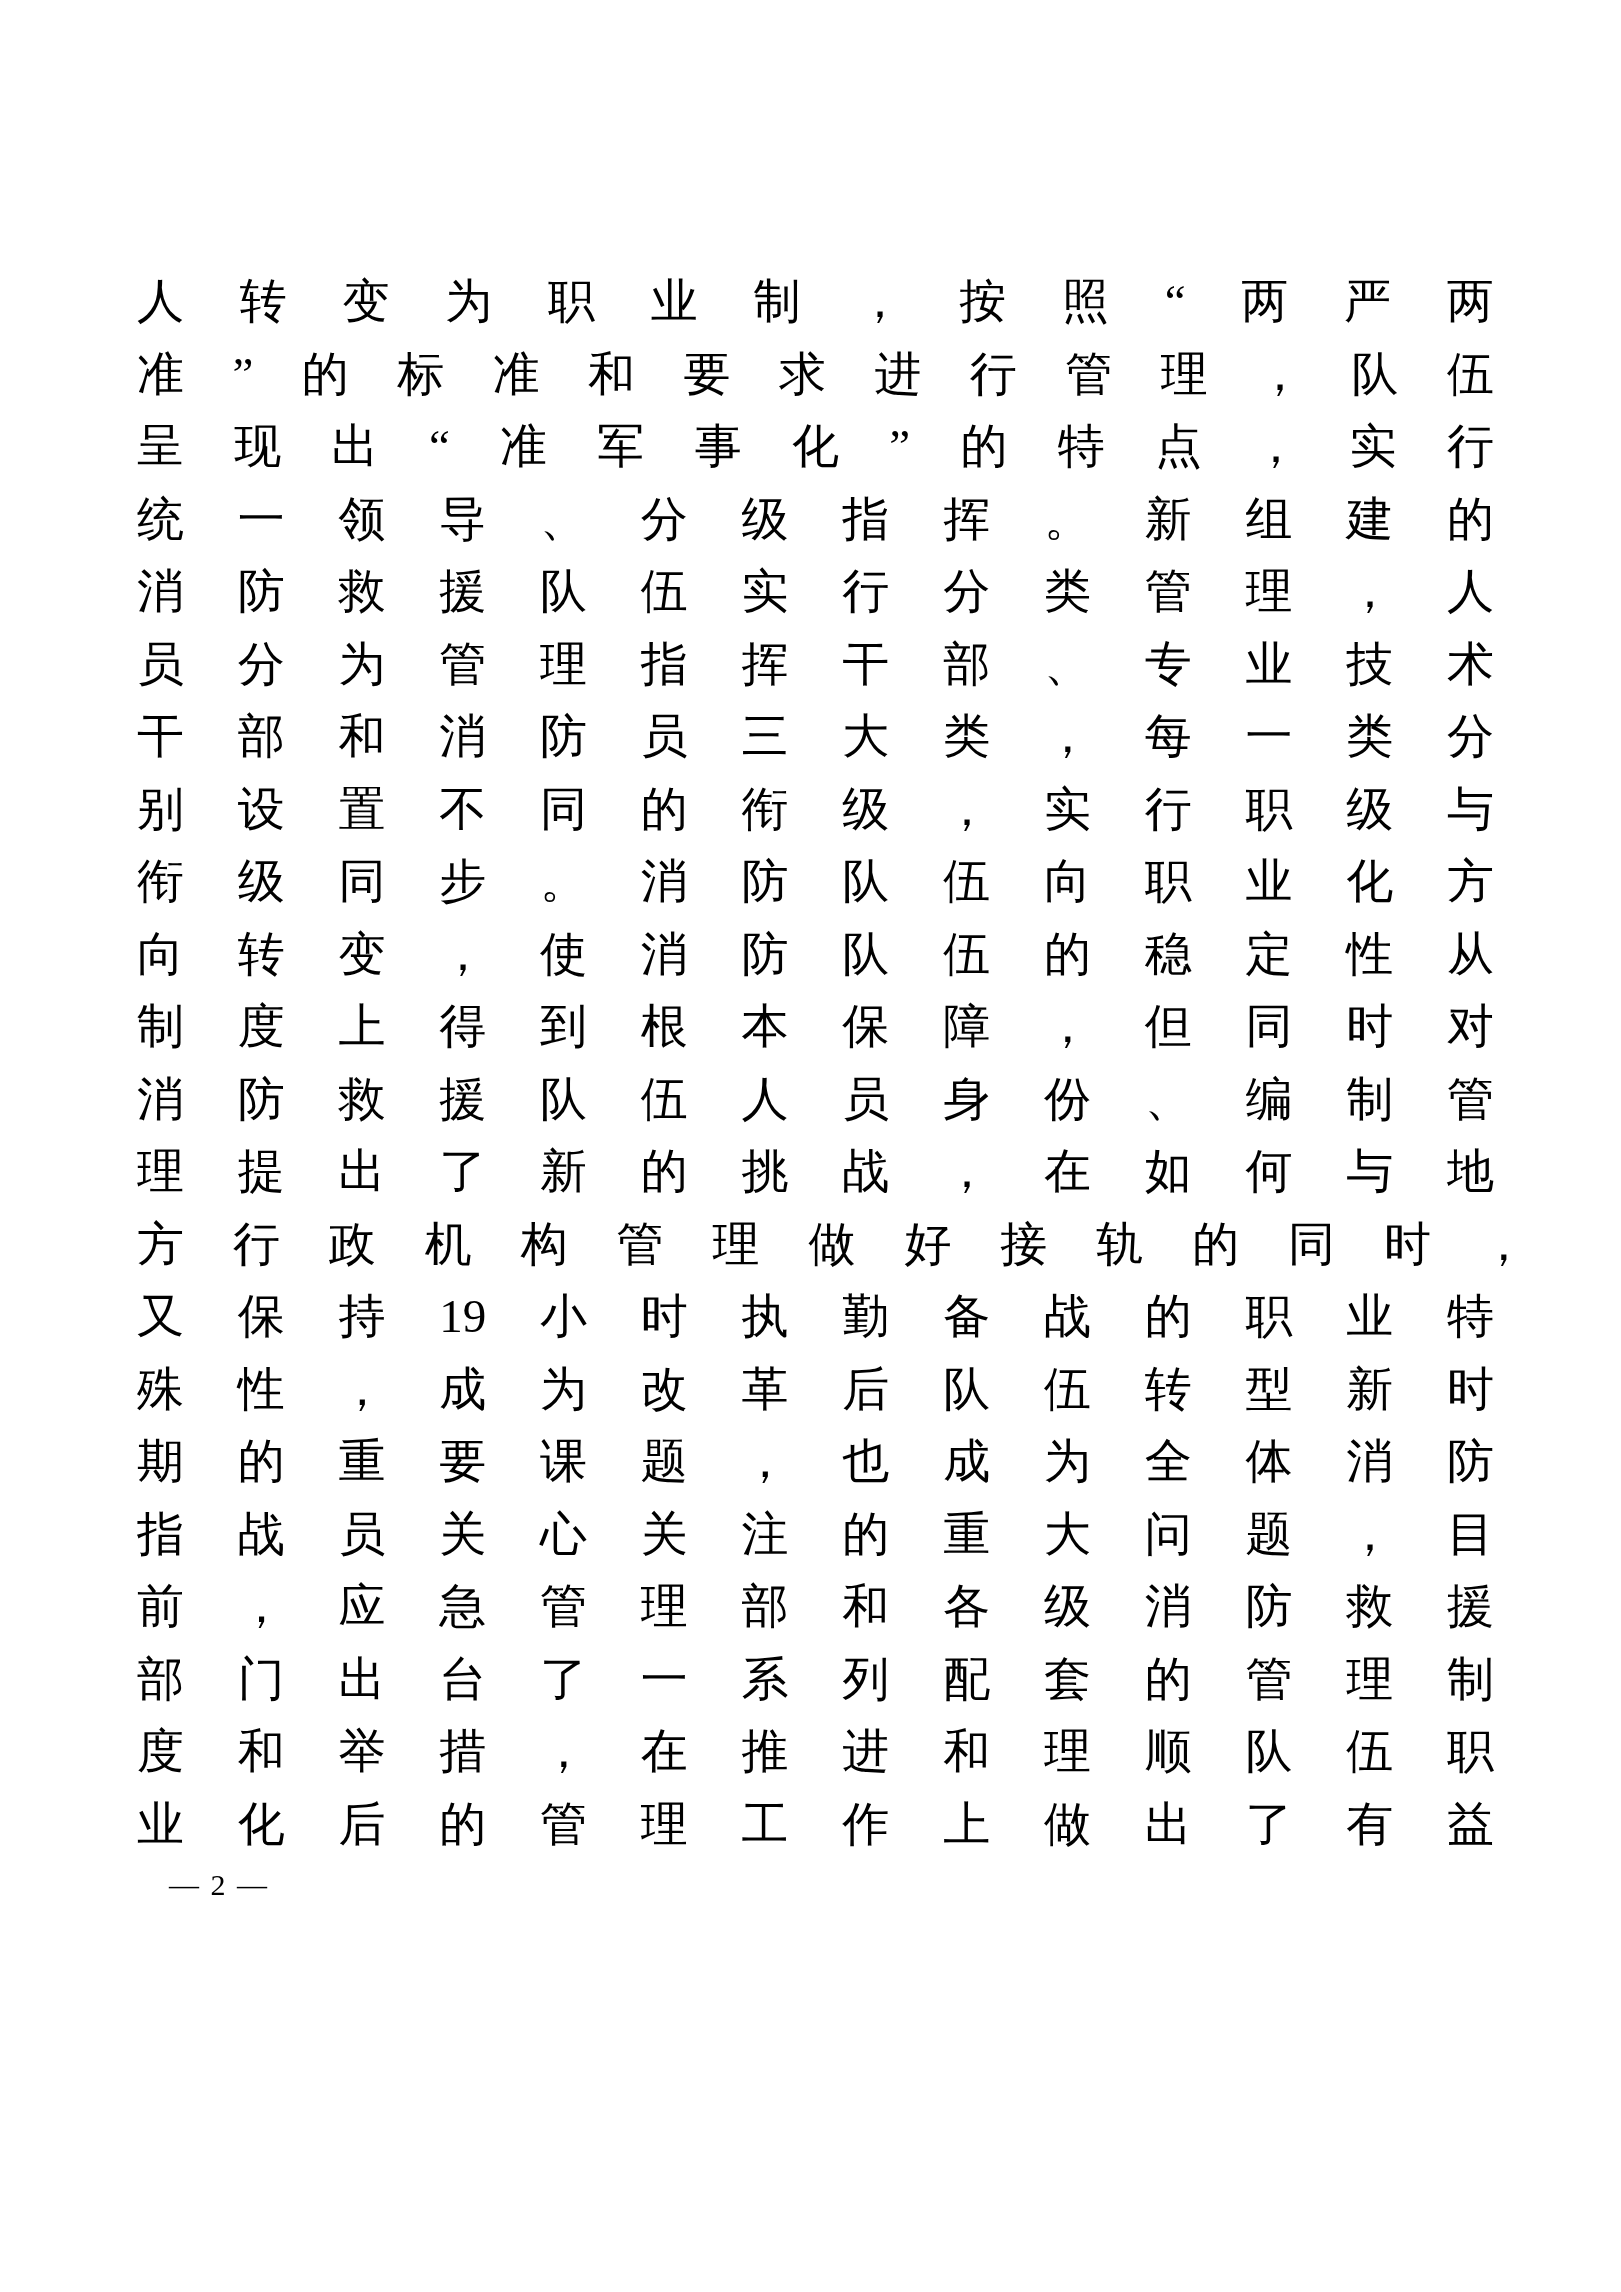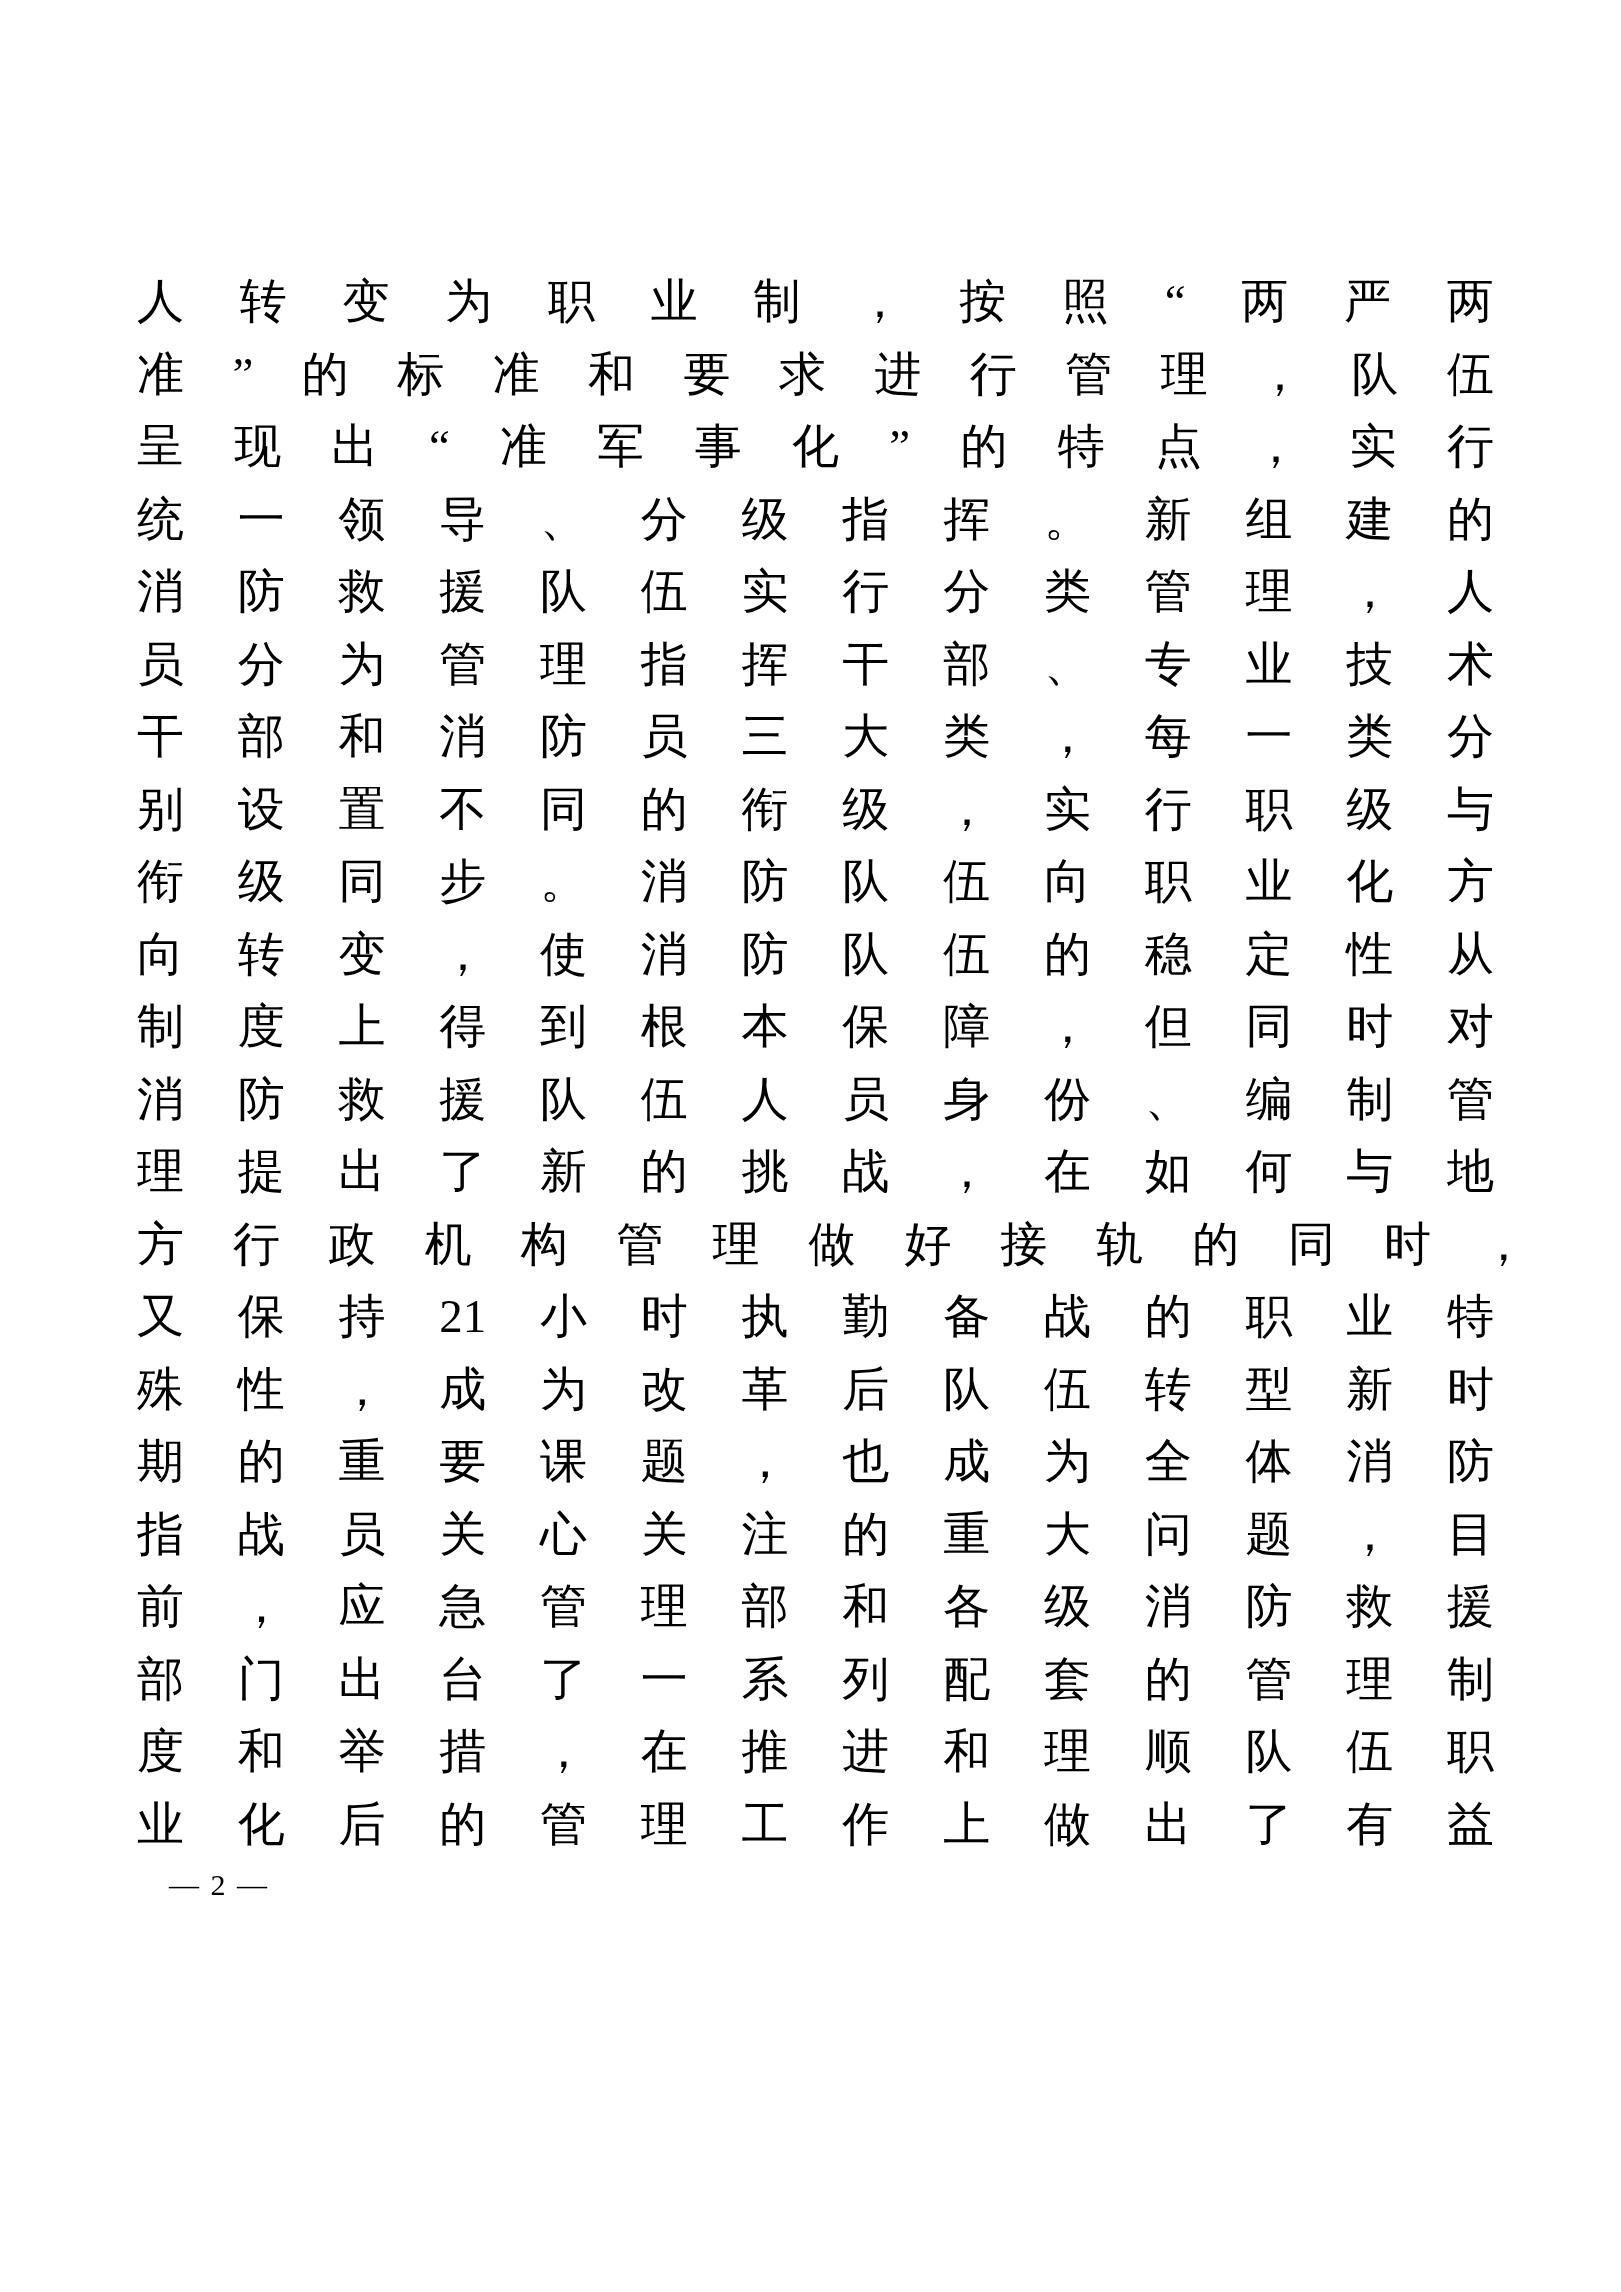--- a/index.html
+++ b/index.html
@@ -279,21 +279,21 @@
         <span>轨</span>
         <span>的</span>
         <span>同</span>
         <span>时</span>
         <span>，</span>
       </div>
     <div class="line">
         <span>又</span>
         <span>保</span>
         <span>持</span>
-        <span>21</span>
+        <span>19</span>
         <span>小</span>
         <span>时</span>
         <span>执</span>
         <span>勤</span>
         <span>备</span>
         <span>战</span>
         <span>的</span>
         <span>职</span>
         <span>业</span>
         <span>特</span>

